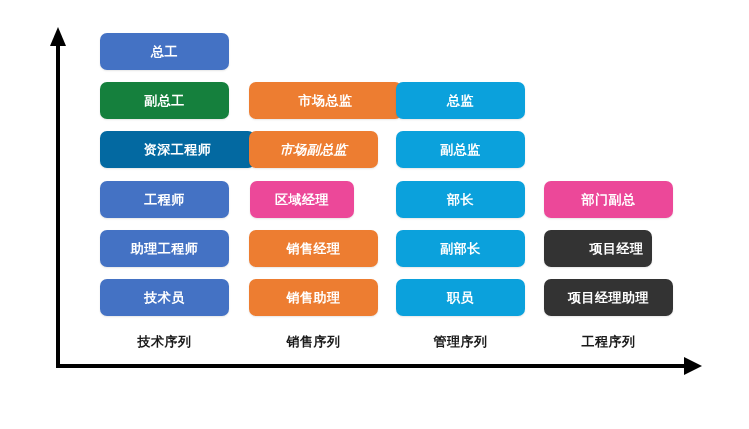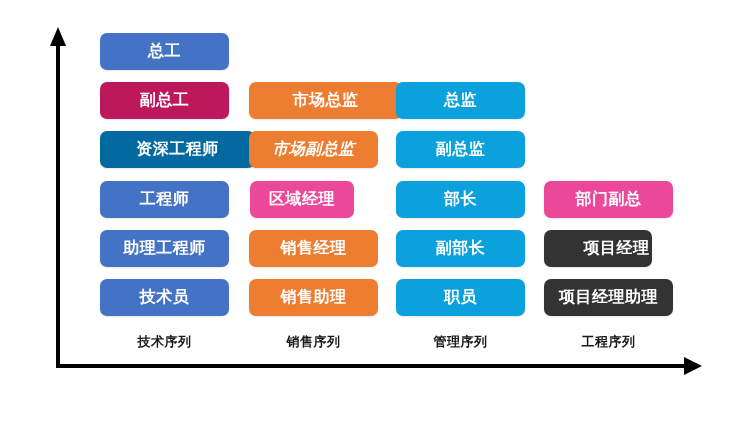--- a/index.html
+++ b/index.html
@@ -37,21 +37,21 @@
   }
 
   .ladder-box {
     position: absolute;
     height: 37px;
     border-radius: 7px;
     display: flex;
     align-items: center;
     justify-content: center;
     color: #ffffff;
-    font-size: 16px;
+    font-size: 13px;
     font-weight: bold;
     letter-spacing: 0.5px;
     box-sizing: border-box;
     box-shadow: 0 1px 2px rgba(0,0,0,0.10);
     text-align: right;
   }
 
   .col-label {
     position: absolute;
     text-align: center;
@@ -72,21 +72,21 @@
     <line x1="58" y1="38" x2="58" y2="368" stroke="#000000" stroke-width="4"></line>
     <polygon points="58,27 50,46 66,46" fill="#000000"></polygon>
 
     <line x1="56" y1="366" x2="690" y2="366" stroke="#000000" stroke-width="4"></line>
     <polygon points="702,366 684,357 684,375" fill="#000000"></polygon>
   </svg>
 
   <div id="columns-host">
       <div class="ladder-col">
         <div class="ladder-box" style="left: 100px; top: 33px; width: 129px; background: rgb(68, 114, 196);">总工</div>
-        <div class="ladder-box" style="left: 100px; top: 82px; width: 129px; background: #be185d;">副总工</div>
+        <div class="ladder-box" style="left: 100px; top: 82px; width: 129px; background: #15803d;">副总工</div>
         <div class="ladder-box" style="left: 100px; top: 131px; width: 155px; background: #0369a1;">资深工程师</div>
         <div class="ladder-box" style="left: 100px; top: 181px; width: 129px; background: rgb(68, 114, 196);">工程师</div>
         <div class="ladder-box" style="left: 100px; top: 230px; width: 129px; background: rgb(68, 114, 196);">助理工程师</div>
         <div class="ladder-box" style="left: 100px; top: 279px; width: 129px; background: rgb(68, 114, 196);">技术员</div>
         <div class="col-label" style="left: 100px; top: 333px; width: 129px;">技术序列</div>
       </div>
       <div class="ladder-col">
         <div class="ladder-box" style="left: 249px; top: 82px; width: 153px; background: rgb(237, 125, 49);">市场总监</div>
         <div class="ladder-box" style="left: 249px; top: 131px; width: 129px; background: rgb(237, 125, 49); font-style: italic;">市场副总监</div>
         <div class="ladder-box" style="left: 250px; top: 181px; width: 104px; background: #ec4899;">区域经理</div>

